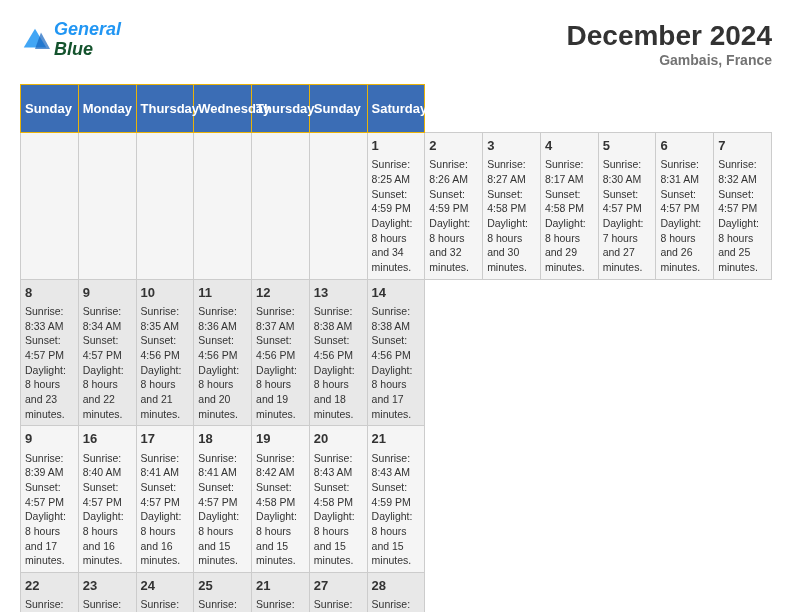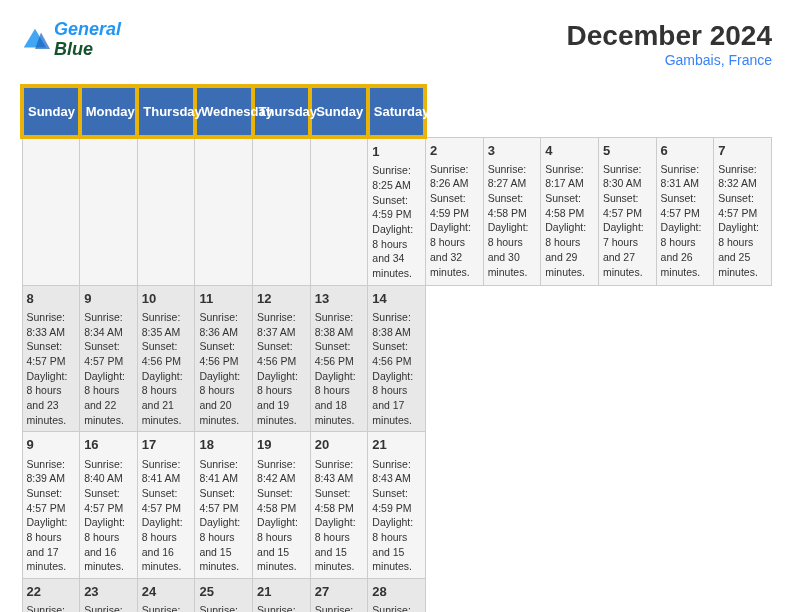--- a/index.html
+++ b/index.html
@@ -41,35 +41,36 @@
     .title-block {
       text-align: right;
     }
     .month-title {
       font-size: 28px;
       font-weight: bold;
       color: #333;
     }
     .location {
       font-size: 14px;
-      color: #3b82f6;
+      color: #737373;
+      font-weight: bold;
     }
     table {
       width: 100%;
       border-collapse: collapse;
       table-layout: fixed;
     }
     thead th {
       background-color: #3b6db5;
       color: #fff;
       padding: 16px 4px;
       text-align: left;
       font-size: 13px;
       font-weight: bold;
-      border: 4px solid #eab308;
+      border: 1px solid #eab308;
     }
     tbody tr {
       vertical-align: top;
     }
     tbody tr:nth-child(odd) {
       background-color: #f5f5f5;
     }
     tbody tr:nth-child(even) {
       background-color: #e8e8e8;
     }

